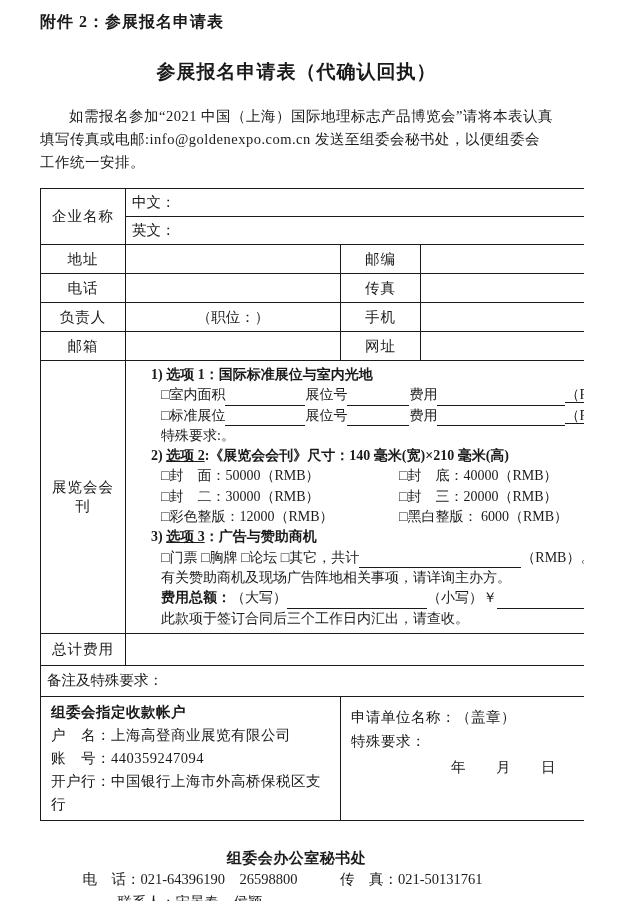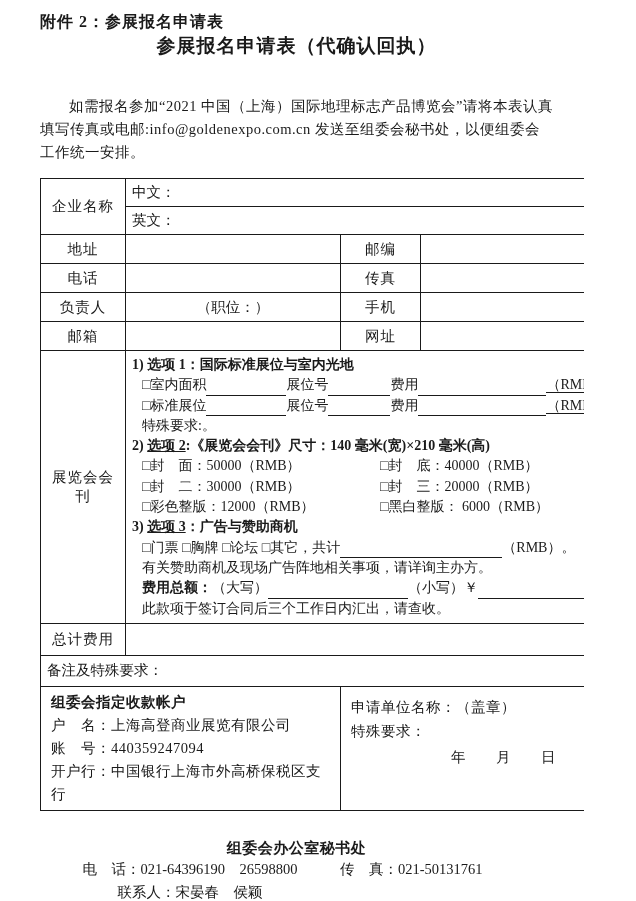--- a/index.html
+++ b/index.html
@@ -3,32 +3,32 @@
 <meta charset="utf-8">
 <style>
   * { margin:0; padding:0; box-sizing:border-box; }
   html,body { background:#fff; }
   .page {
     width:584px; height:901px; background:#ffffff; overflow:hidden;
     font-family:"Liberation Serif", serif; color:#1a1a1a; position:relative;
   }
   .content { padding:12px 31px 0 40px; }
   .attach-title { font-size:16px; font-weight:bold; letter-spacing:1px; }
-  .form-title { font-size:19px; font-weight:bold; text-align:center; letter-spacing:1px; }
-  .intro { font-size:14.5px; line-height:23px; margin-top:36px; text-indent:2em; letter-spacing:0.5px; }
+  .form-title { font-size:19px; font-weight:bold; text-align:center; margin-top:26px; letter-spacing:1px; }
+  .intro { font-size:14.5px; line-height:23px; margin-top:20px; text-indent:2em; letter-spacing:0.5px; }
 
   table.main { border-collapse:collapse; table-layout:fixed; width:565px; margin-top:14px; }
   table.main td { border:1.5px solid #1a1a1a; font-size:14.5px; padding:2px 6px; vertical-align:middle; }
   td.lab { text-align:center; letter-spacing:1px; }
   tr.crow { height:28px; }
   tr.nrow { height:29px; }
   td.center { text-align:center; }
 
   .proj-cell { padding:4px 6px 4px 6px !important; vertical-align:top !important; }
-  .pline { line-height:20.3px; font-size:14px; white-space:nowrap; }
+  .pline { line-height:20.3px; font-size:14px; white-space:nowrap;margin-left:19px; }
   .pind { padding-left:10px; }
   .bold { font-weight:bold; }
   .uline { text-decoration:underline; }
   .bl { display:inline-block; border-bottom:1px solid #1a1a1a; height:14px; vertical-align:bottom; }
   .ubl { border-bottom:1px solid #1a1a1a; }
   .w62 { width:62px; } .w80 { width:80px; } .w120 { width:120px; }
   .w128 { width:128px; } .w140 { width:140px; } .w162 { width:162px; }
   .prow { display:flex; }
   .prow .pc1 { width:238px; }
 

